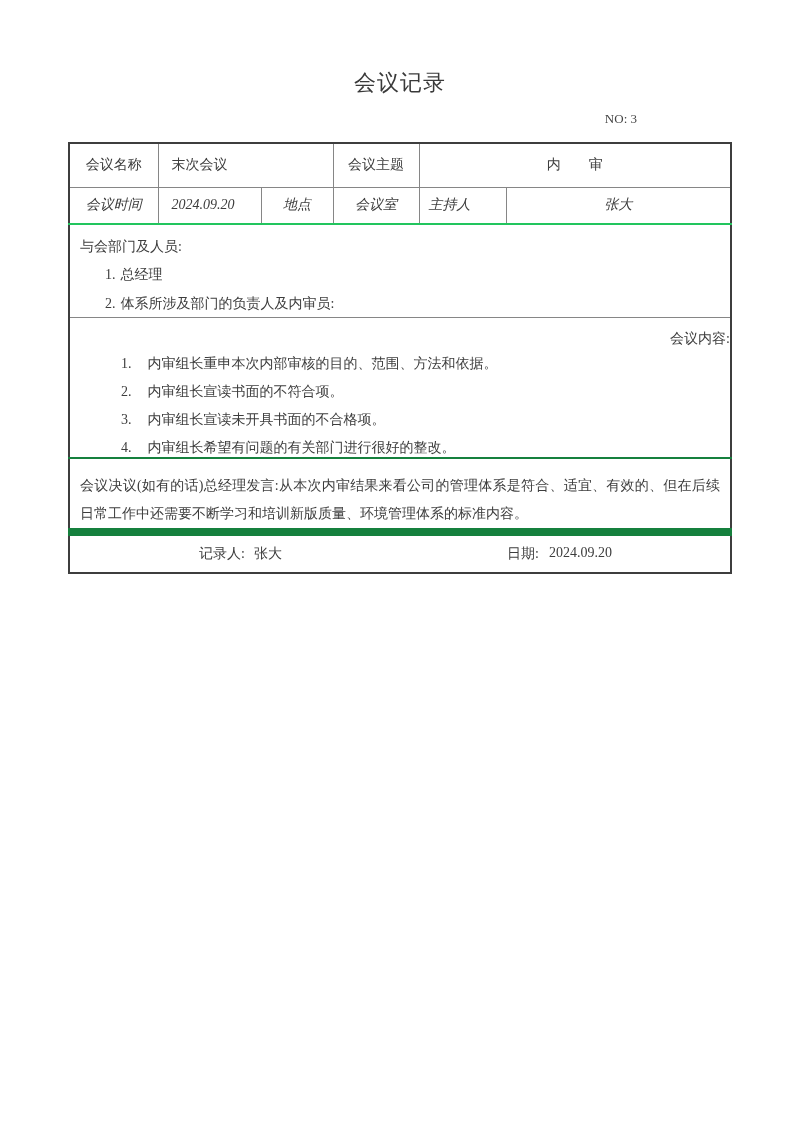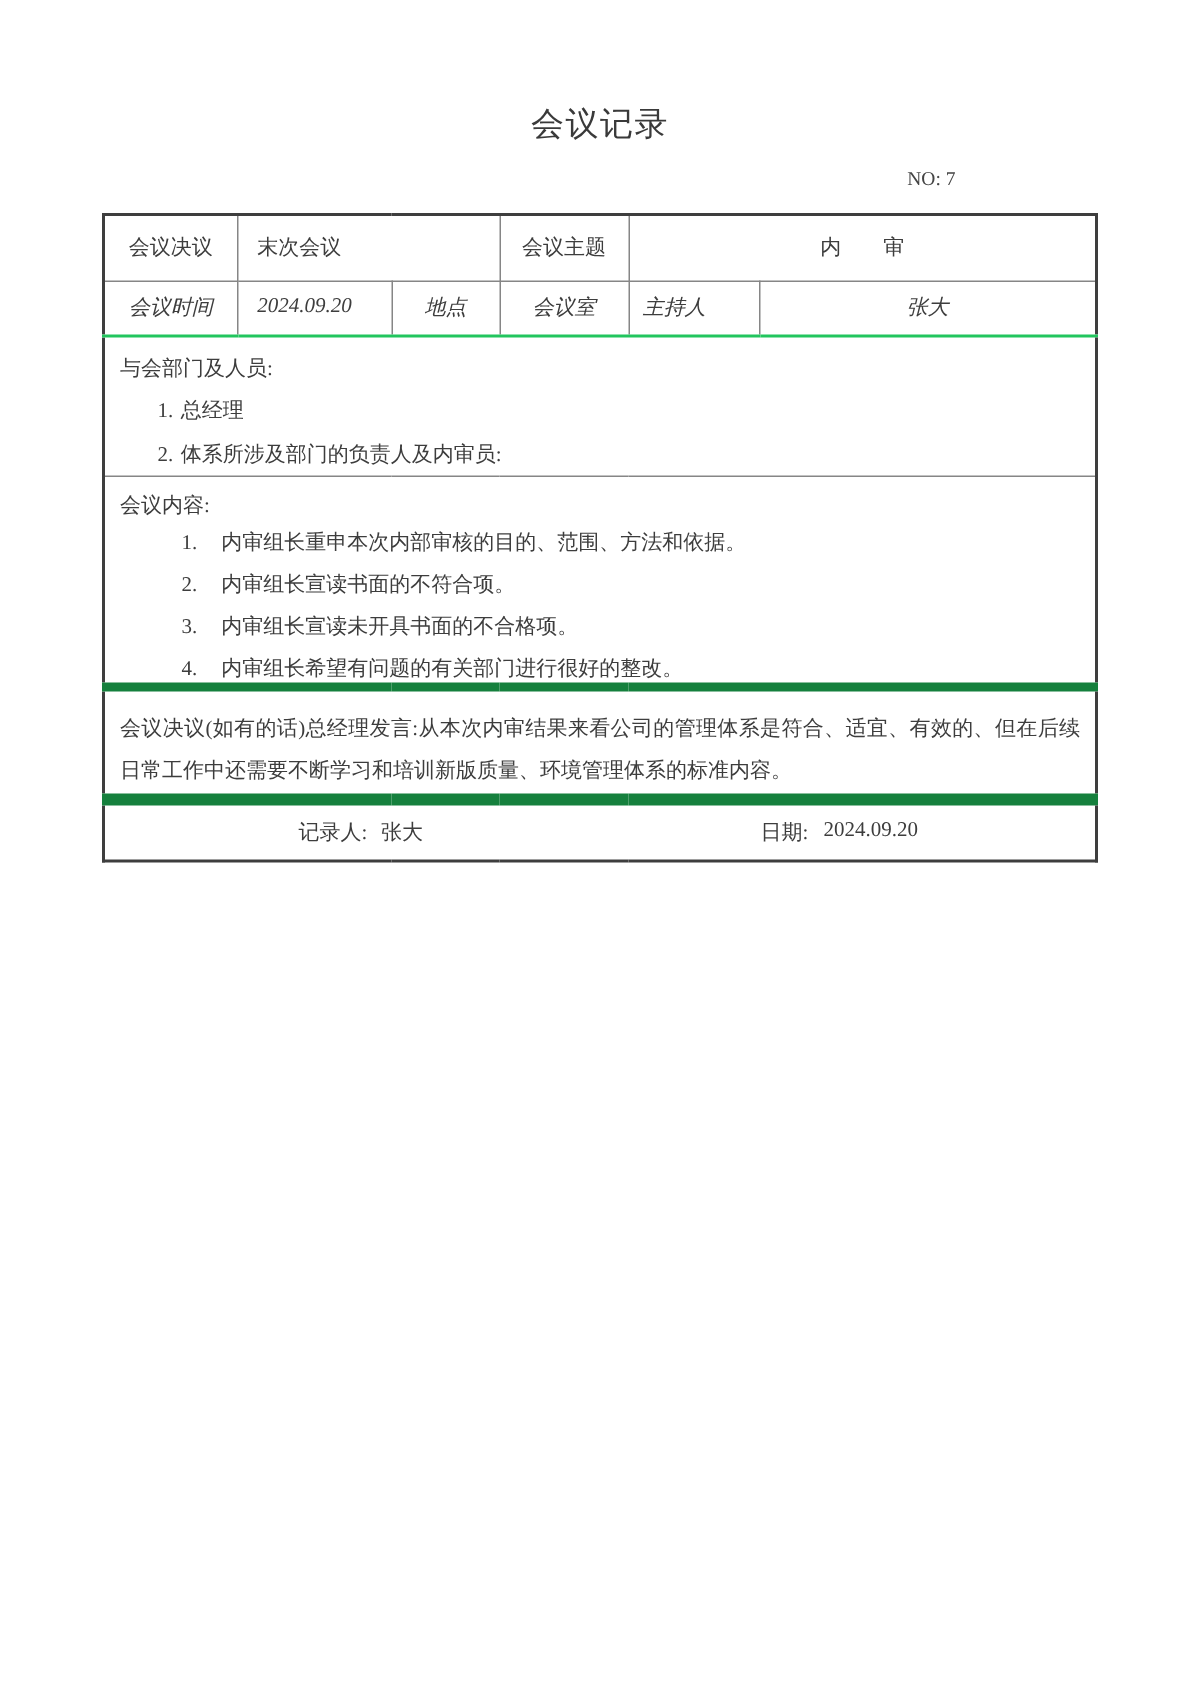--- a/index.html
+++ b/index.html
@@ -49,21 +49,21 @@
     color: #3d3d3d;
   }
   table.meeting-table td {
     border: 1px solid #868686;
     vertical-align: middle;
     padding: 0;
     overflow: hidden;
   }
   table.meeting-table { border: 2px solid #3e3e3e; }
   tr.r2 td { border-bottom: 2px solid #22c55e; font-style: italic; }
-  tr.r4 td { border-bottom: 6px solid #15803d; }
+  tr.r4 td { border-bottom: 2px solid #15803d; text-align: right; }
   tr.r5 td { border-bottom: 8px solid #15803d; }
   .c { text-align: center; }
   .lft { text-align: left; padding-left: 13px !important; }
   .host { text-align: left; padding-left: 9px !important; }
   .topic-wrap {
     display: inline-flex;
     gap: 28px;
     justify-content: center;
   }
   td.block {
@@ -111,35 +111,35 @@
     color: #4a4a4a;
   }
 </style>
 </head>
 <body>
 
 <div class="page">
 
   <div class="title">会议记录</div>
 
-  <div class="doc-no">NO: 7</div>
+  <div class="doc-no">NO: 3</div>
 
   <table class="meeting-table">
     <colgroup>
       <col style="width:89px">
       <col style="width:103px">
       <col style="width:72px">
       <col style="width:86px">
       <col style="width:87px">
       <col style="width:225px">
     </colgroup>
 
     <tbody>
         <tr class="r1" style="height:44px">
-      <td class="c">会议决议</td>
+      <td class="c">会议名称</td>
       <td class="lft" colspan="2">末次会议</td>
       <td class="c">会议主题</td>
       <td class="c" colspan="2">
         <span class="topic-wrap">
               <span>内</span>
               <span>审</span>
             </span>
       </td>
     </tr>
 

